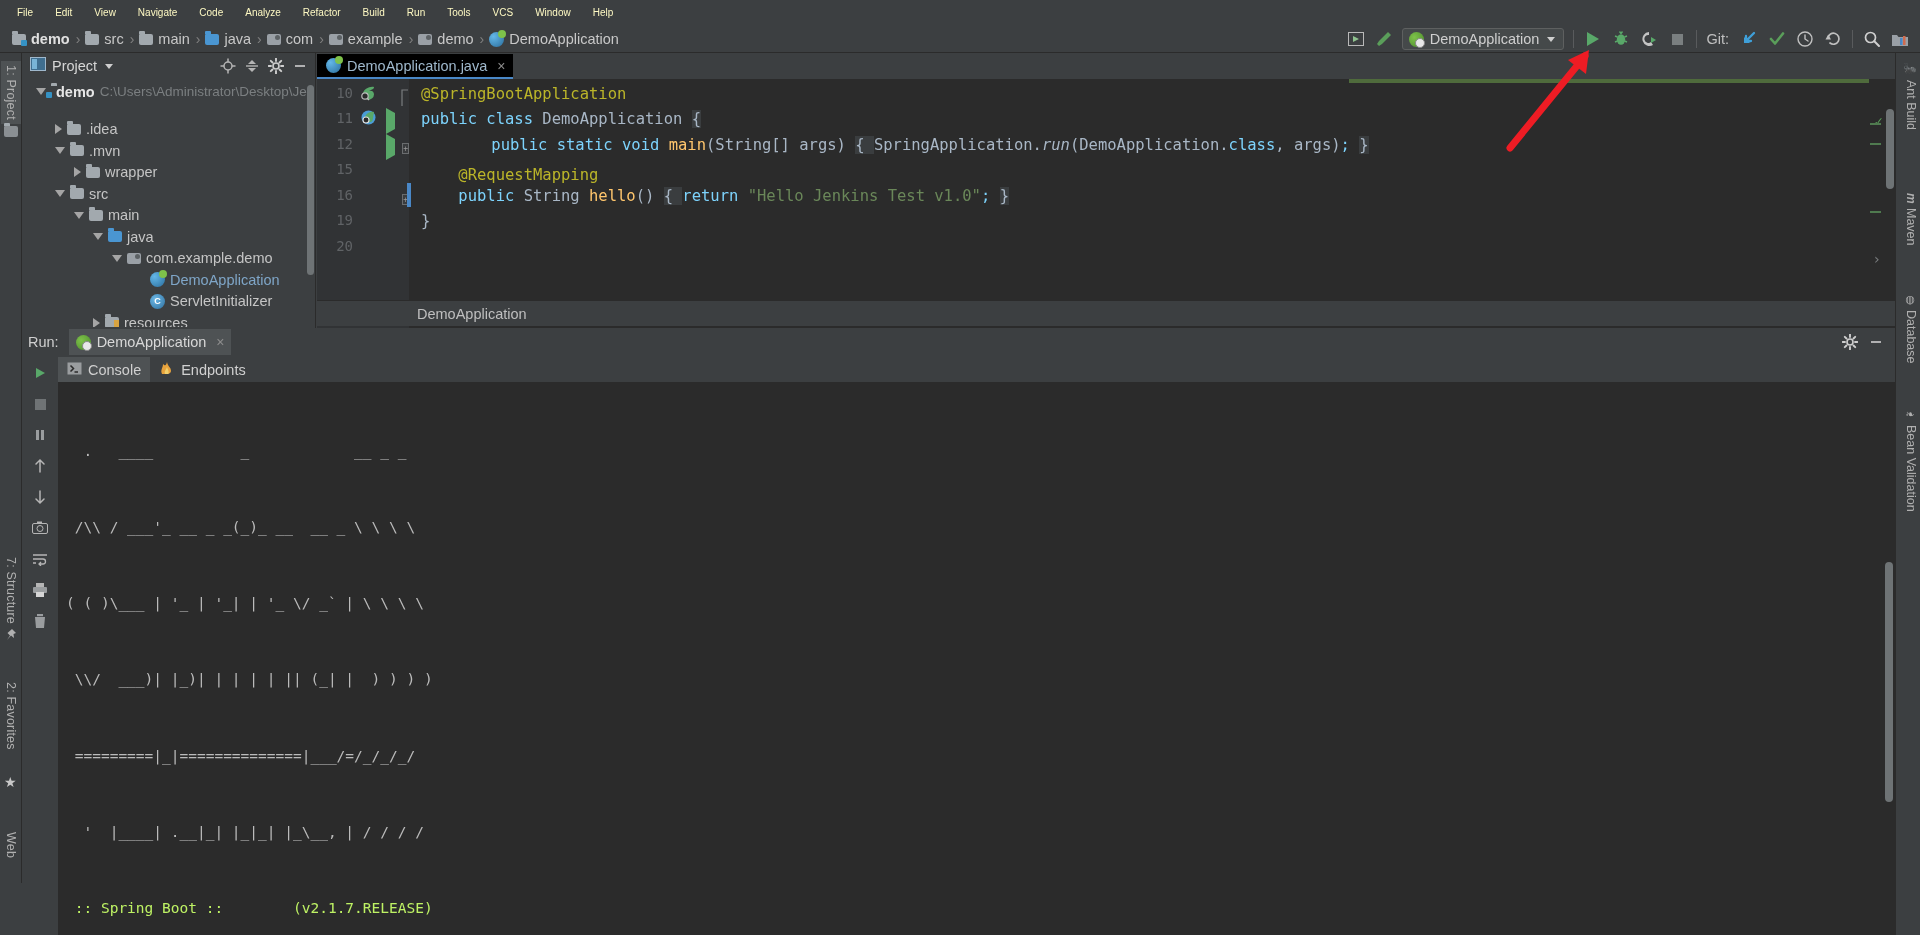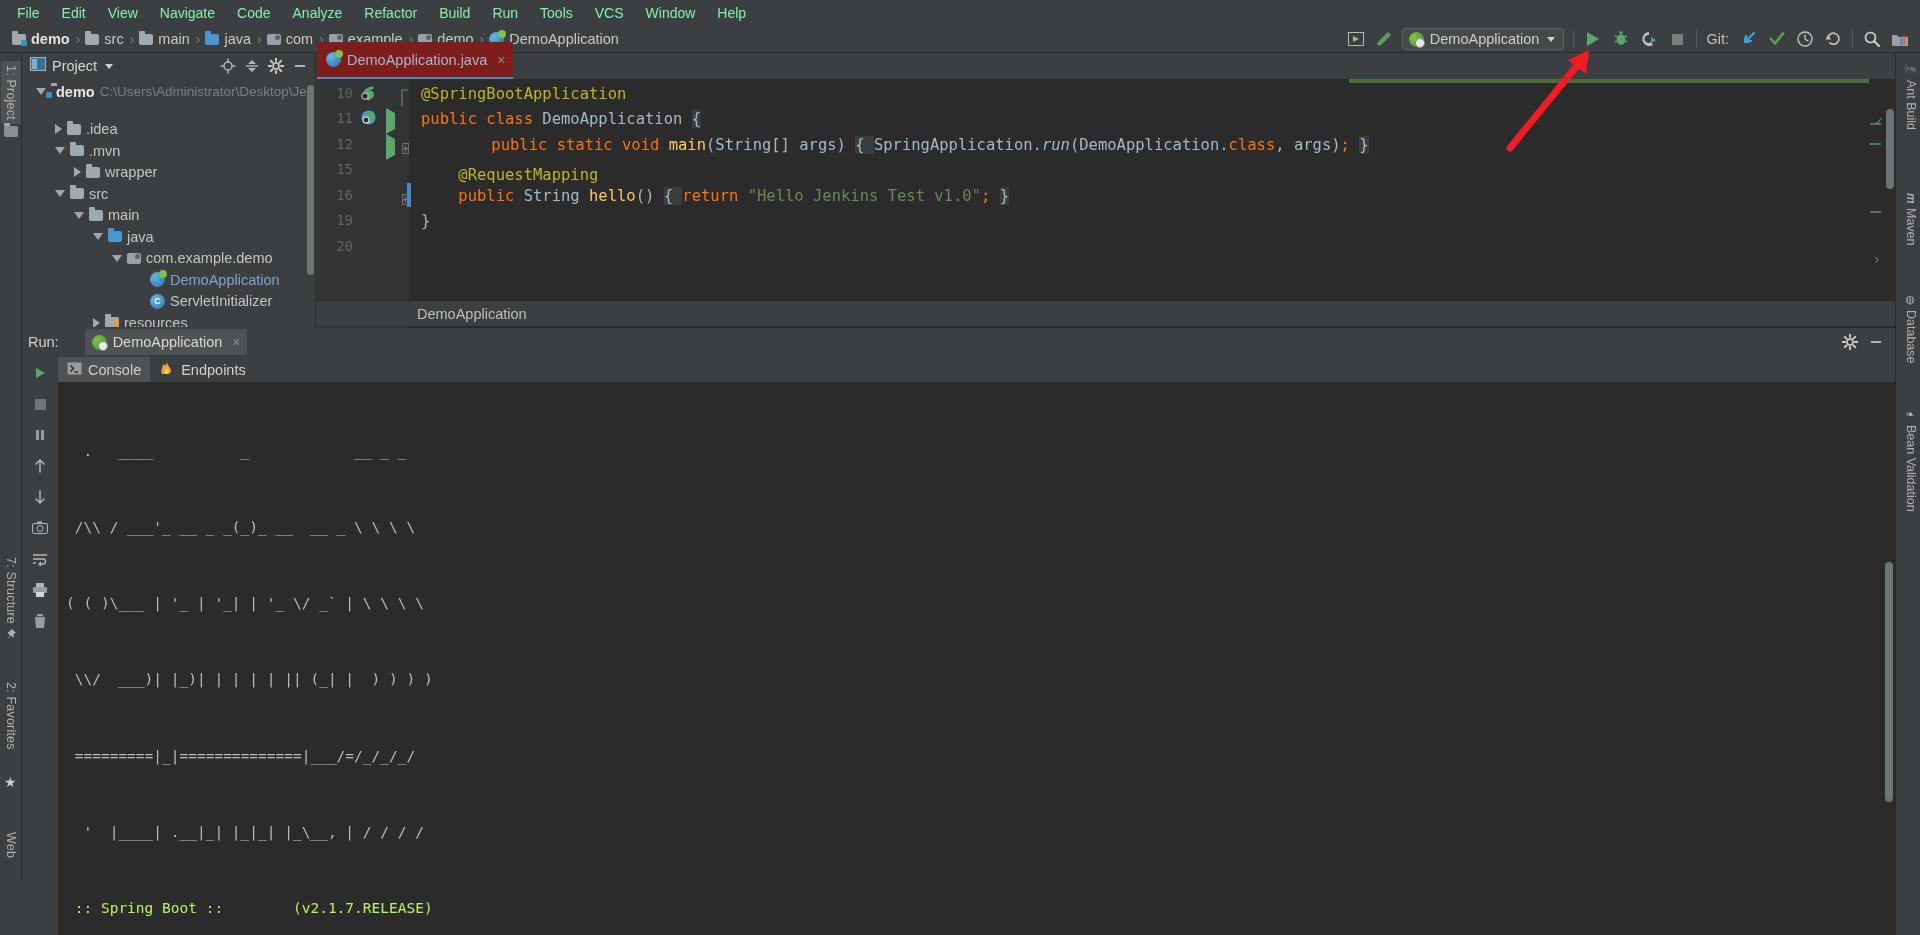--- a/index.html
+++ b/index.html
@@ -12,21 +12,21 @@
   }
   .app { position: relative; width: 1920px; height: 935px; }
 
   
   .menubar {
     position: absolute; top: 0; left: 0; width: 1920px; height: 26px;
     background: #3c3f41; display: flex; align-items: center;
     padding-left: 6px; gap: 0px;
   }
   .menu-item {
-    font-size: 14px; color: #86efac; padding: 3px 11px; line-height: 18px;
+    font-size: 10px; color: #fef9c3; padding: 3px 11px; line-height: 18px;
     white-space: nowrap;
   }
 
   
   .navbar {
     position: absolute; top: 26px; left: 0; width: 1920px; height: 27px;
     background: #3c3f41; display: flex; align-items: center;
     border-bottom: 1px solid #2b2b2b;
   }
   .crumbs { display: flex; align-items: center; padding-left: 8px; gap: 0; }
@@ -167,22 +167,22 @@
     background: #6e7375; border-radius: 4px;
   }
 
   
   .editor {
     position: absolute; left: 317px; top: 53px; right: 25px; height: 275px;
     background: #2b2b2b;
   }
   .tabbar { height: 26px; background: #3c3f41; display: flex; align-items: flex-end; }
   .etab {
-    display: flex; align-items: center; gap: 6px; height: 37px; padding: 0 8px 0 9px;
-    background: #7f1d1d; border-bottom: 2px solid #4a88c7;
+    display: flex; align-items: center; gap: 6px; height: 25px; padding: 0 8px 0 9px;
+    background: #000000; border-bottom: 2px solid #4a88c7;
     font-size: 14.5px; color: #9fb8cc;
   }
   .etab .x { color: #8d8d8d; font-size: 14px; margin-left: 4px; }
 
   .code-area {
     position: absolute; top: 26px; left: 0; right: 0; bottom: 0;
     background: #2b2b2b; display: flex;
   }
   .gutter {
     width: 92px; background: #313335; position: relative; flex: 0 0 92px;
@@ -194,21 +194,21 @@
     width: 9px; height: 9px; border: 1px solid #6a6d6f; color: #9a9a9a;
     font-size: 8px; line-height: 7px; text-align: center; background: #3a3c3e;
   }
 
   .code {
     flex: 1; position: relative; padding-top: 0px; overflow: hidden;
     font-family: "DejaVu Sans Mono", monospace; font-size: 15.5px; line-height: 25.5px;
     color: #a9b7c6; white-space: pre;
   }
   .code .line { position: absolute; left: 12px; white-space: pre; }
-  .kw { color: #f97316; }
+  .kw { color: #7dd3fc; }
   .ann { color: #bbb529; }
   .str { color: #6a8759; }
   .fn { color: #ffc66d; }
   .id { color: #a9b7c6; }
   .ital { font-style: italic; color: #a9b7c6; }
   .hl { background: #3a3d3f; }
 
   .editor-vscroll {
     position: absolute; right: 1px; top: 30px; width: 8px; height: 80px;
     background: #6e7375; border-radius: 4px;
@@ -221,21 +221,21 @@
     background: #3c3f41; display: flex; align-items: center; padding-left: 100px;
     font-size: 14.5px; color: #bfbfbf; border-top: 1px solid #2b2b2b;
   }
 
   
   .run-panel {
     position: absolute; left: 22px; top: 328px; right: 25px; bottom: 0;
     background: #3c3f41;
   }
   .run-head {
-    height: 28px; display: flex; align-items: center; padding-left: 6px; gap: 16px;
+    height: 28px; display: flex; align-items: center; padding-left: 6px; gap: 0px;
   }
   .run-label { font-size: 14.5px; color: #cfcfcf; padding-right: 10px; }
   .run-tab {
     display: flex; align-items: center; gap: 6px; height: 26px; padding: 0 7px;
     background: #4e5254; font-size: 14.5px; color: #d8d8d8; white-space: nowrap;
   }
   .run-tab .x { color: #8d8d8d; margin-left: 4px; font-size: 14px; }
   .run-head-right { margin-left: auto; display: flex; align-items: center; gap: 4px; padding-right: 8px; }
 
   .run-body { position: absolute; top: 28px; left: 0; right: 0; bottom: 0; display: flex; }

